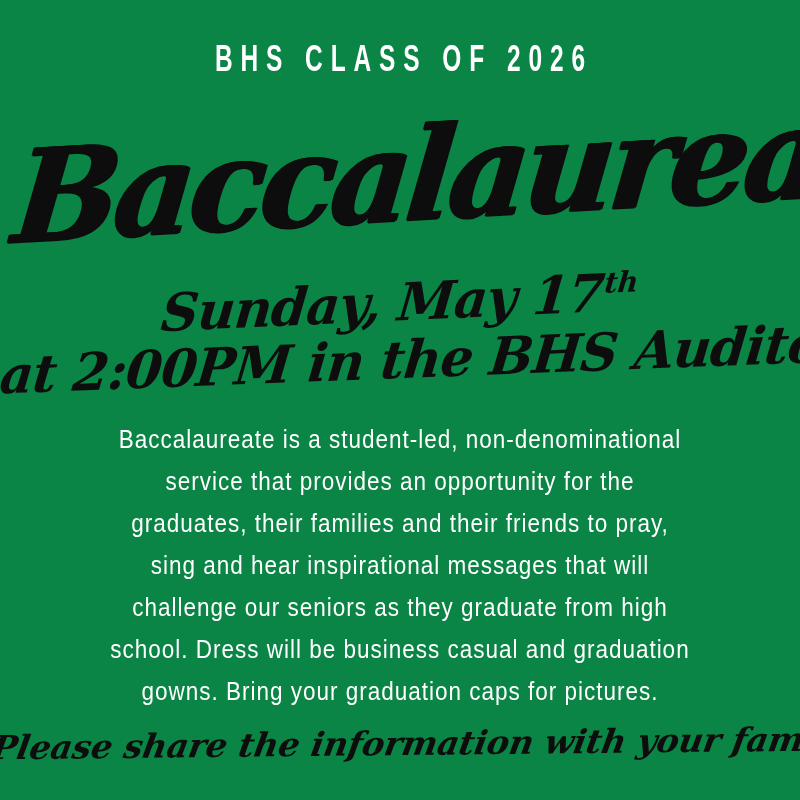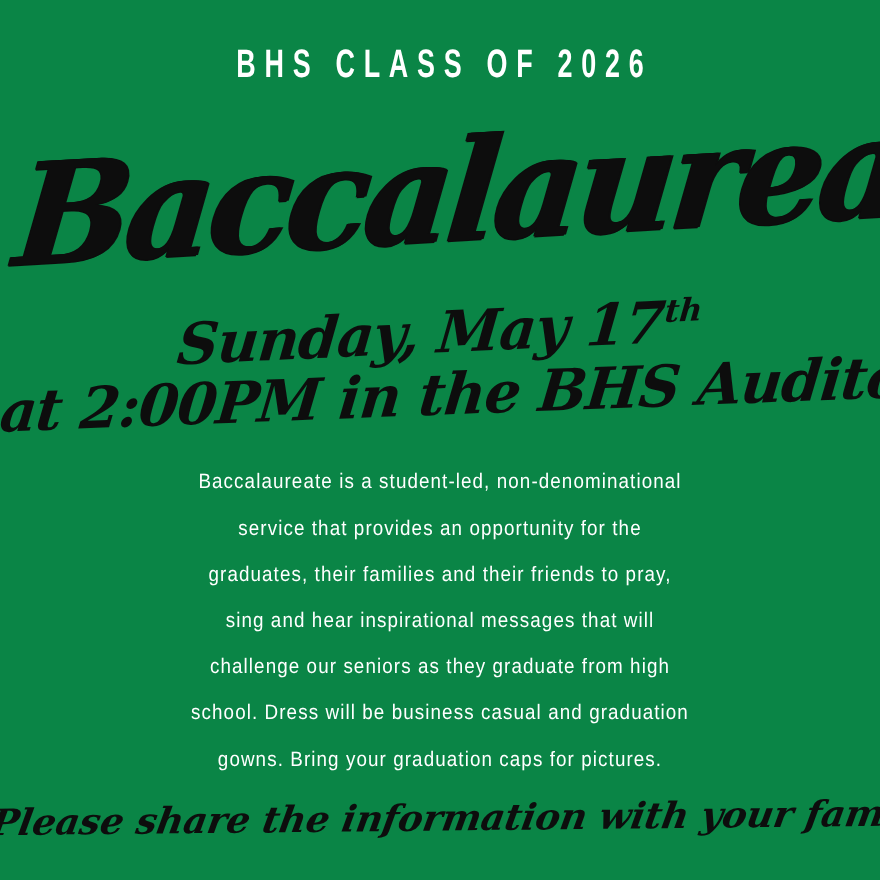--- a/index.html
+++ b/index.html
@@ -100,21 +100,21 @@
   
   .body-copy {
     position: absolute;
     top: 418px;
     left: 26px;
     width: 748px;
     text-align: center;
     color: #ffffff;
     font-family: "Liberation Sans", sans-serif;
     font-weight: 400;
-    font-size: 19px;
+    font-size: 25px;
     line-height: 42px;
     letter-spacing: 1.1px;
   }
   .body-copy .ln {
     display: block;
     white-space: nowrap;
     transform: scaleX(0.9);
     transform-origin: center center;
   }
 

